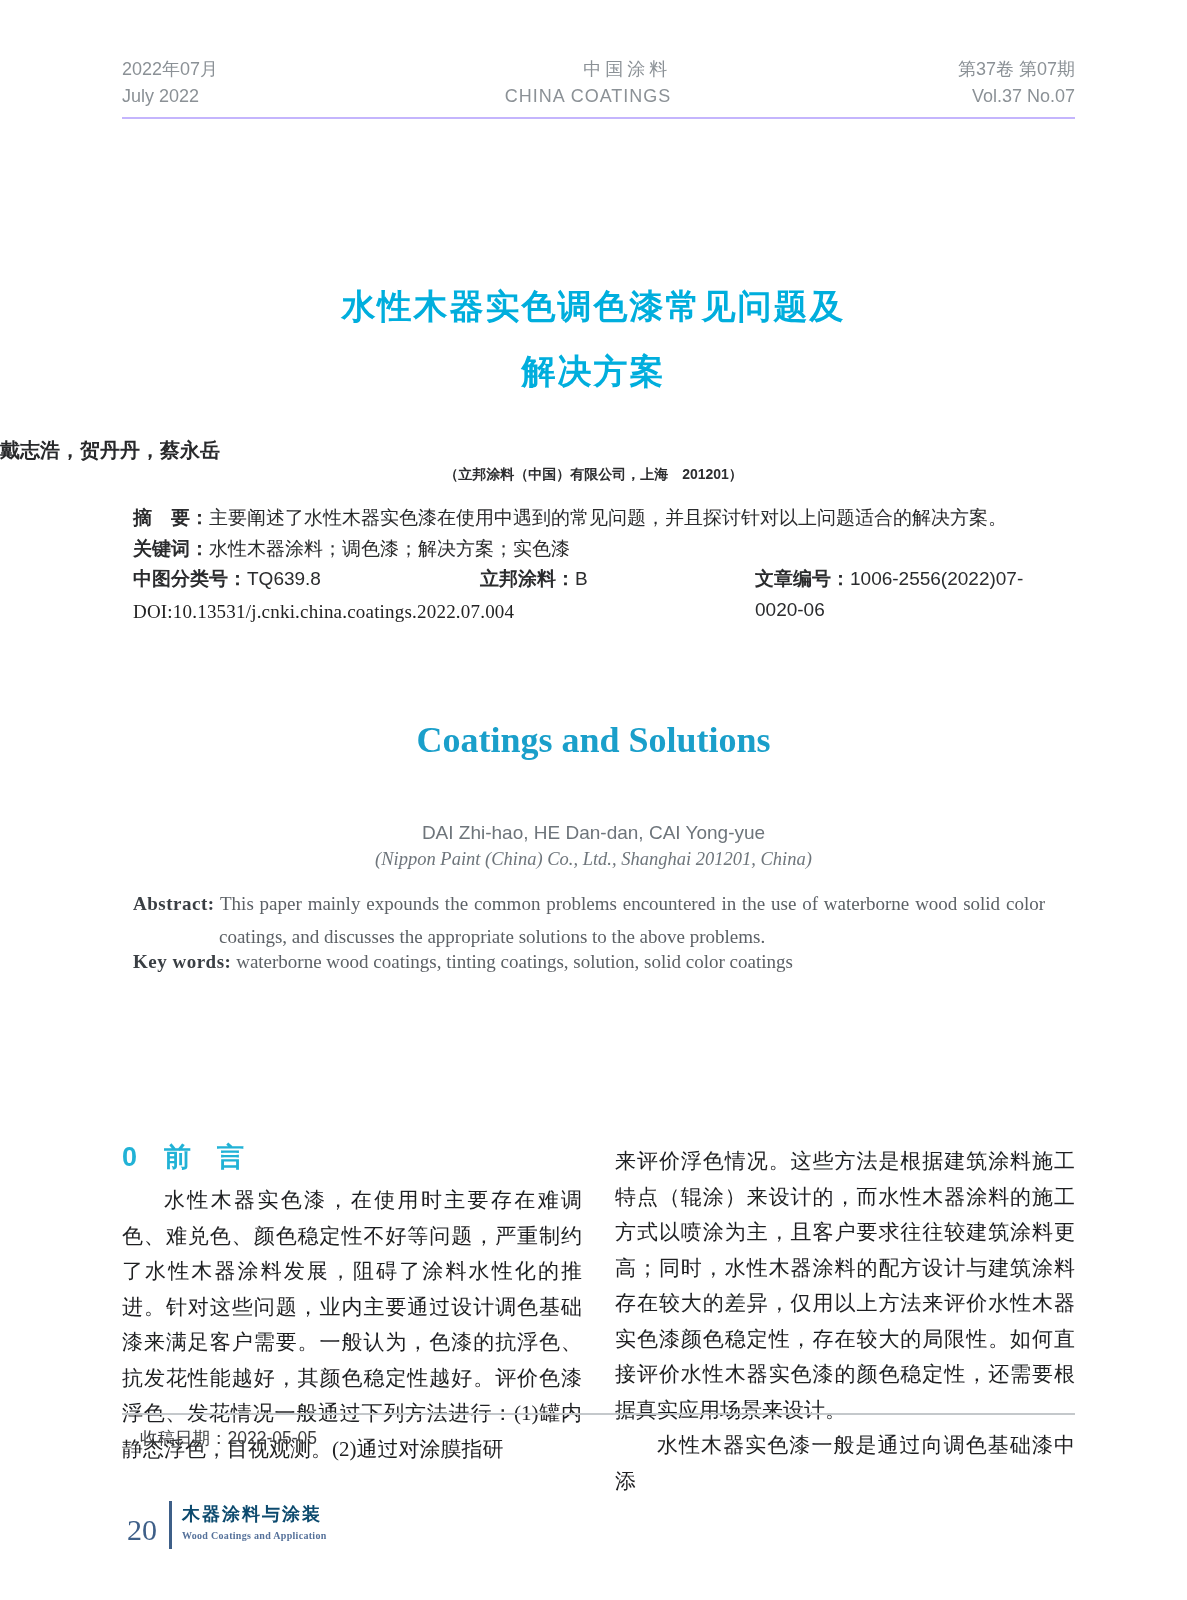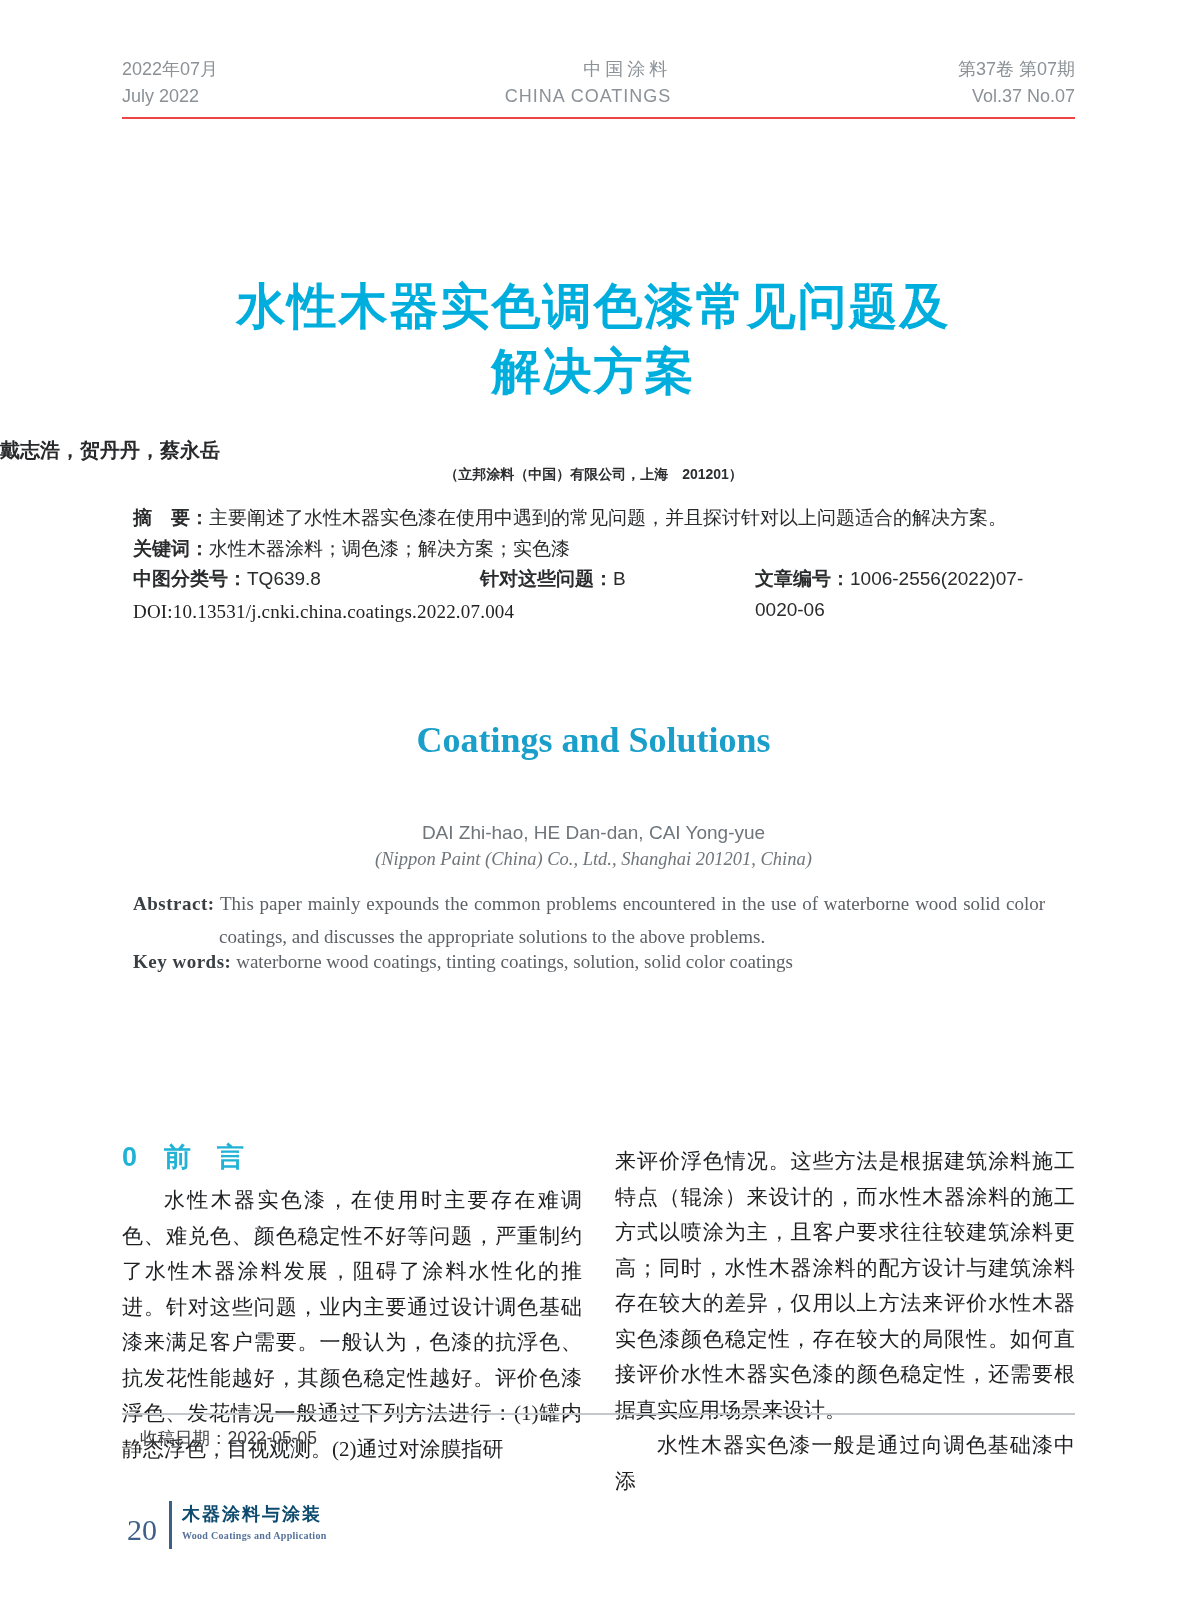--- a/index.html
+++ b/index.html
@@ -3,28 +3,28 @@
 <meta charset="utf-8">
 <style>
   * { margin:0; padding:0; box-sizing:border-box; }
   body { background:#ffffff; font-family:"Liberation Sans", sans-serif; }
   .page { position:relative; width:1187px; height:1600px; margin:0 auto; background:#ffffff; overflow:hidden; }
 
   
   .jheader { position:absolute; left:122px; top:56px; width:953px; display:flex;
              justify-content:space-between; align-items:flex-start;
              color:#8b9196; font-size:18px; line-height:27px;
-             border-bottom:2px solid #ef4444; padding-bottom:7px; }
+             border-bottom:2px solid #c4b5fd; padding-bottom:7px; }
   .jheader .c { text-align:right; letter-spacing:4px; }
   .jheader .c .en { letter-spacing:1px; }
   .jheader .r { text-align:right; }
 
   
   .title-cn { position:absolute; left:0; top:274px; width:100%; text-align:center;
-              color:#00aedd; font-weight:700; font-size:49px; line-height:65px; letter-spacing:2px; }
+              color:#00aedd; font-weight:700; font-size:34px; line-height:65px; letter-spacing:2px; }
   .authors-cn { position:absolute; left:0; top:437px; width:100%; text-align:left;
                 font-size:20px; font-weight:700; color:#28292b; }
   .affil-cn { position:absolute; left:0; top:466px; width:100%; text-align:center;
               font-size:14px; font-weight:600; color:#2c2d2f; }
 
   
   .meta { position:absolute; left:133px; top:503px; width:920px; color:#2a2b2d;
           font-size:19px; }
   .meta .row { line-height:30.5px; }
   .meta .lbl { font-weight:600; }
@@ -111,21 +111,21 @@
 
   <div class="meta">
     <div class="row">
       <span class="lbl">摘　要：</span><span>主要阐述了水性木器实色漆在使用中遇到的常见问题，并且探讨针对以上问题适合的解决方案。</span>
     </div>
     <div class="row">
       <span class="lbl">关键词：</span><span>水性木器涂料；调色漆；解决方案；实色漆</span>
     </div>
     <div class="row class-row">
       <span class="itm1"><span class="lbl">中图分类号：</span><span>TQ639.8</span></span>
-      <span class="itm2"><span class="lbl">针对这些问题：</span><span>B</span></span>
+      <span class="itm2"><span class="lbl">立邦涂料：</span><span>B</span></span>
       <span class="itm3"><span class="lbl">文章编号：</span><span>1006-2556(2022)07-0020-06</span></span>
     </div>
     <div class="row doi-row">DOI:10.13531/j.cnki.china.coatings.2022.07.004</div>
   </div>
 
   <div class="title-en">
     <div>Coatings and Solutions</div>
   </div>
 
   <div class="authors-en">DAI Zhi-hao, HE Dan-dan, CAI Yong-yue</div>

